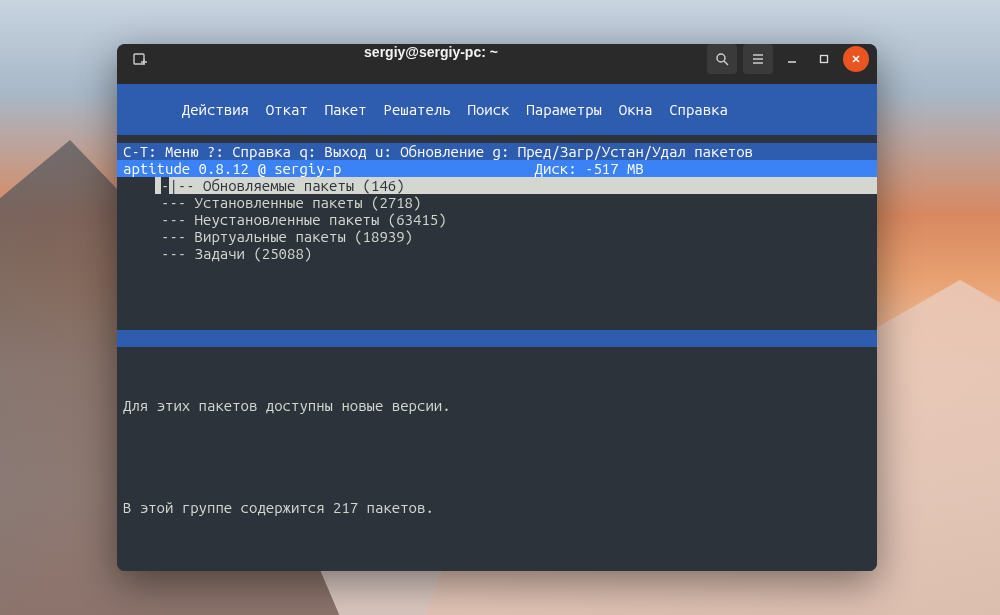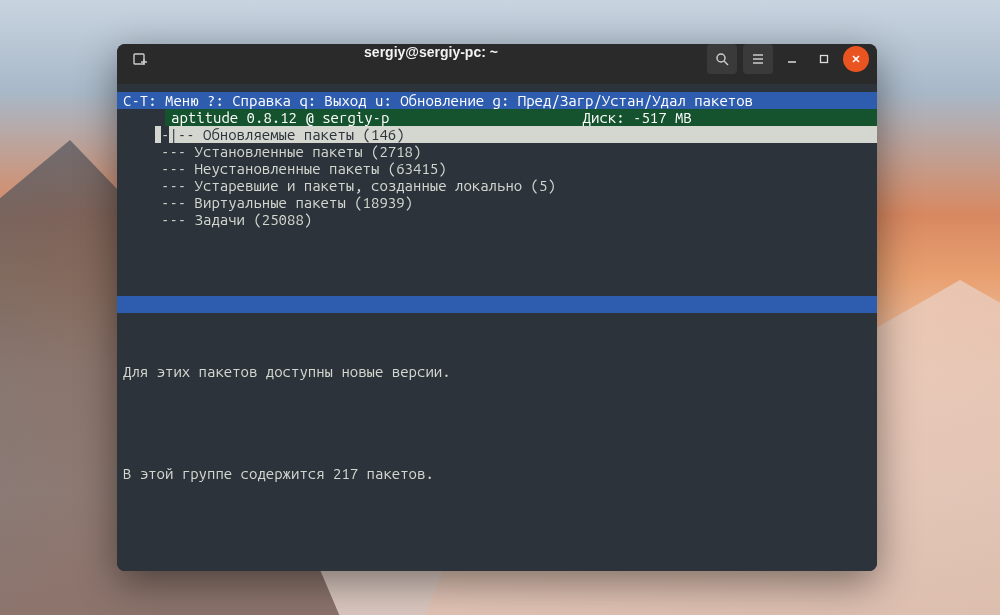--- a/index.html
+++ b/index.html
@@ -125,25 +125,24 @@
   .menu-item { display: inline; cursor: default; }
 
   .hint-line {
     background: #2e5db0;
     color: #ffffff;
     padding: 0 6px;
     white-space: pre;
     margin-top: 8px;
   }
   .status-line {
-    background: #14532d;
+    background: #3b82f6;
     color: #ffffff;
     padding: 0 6px;
     white-space: pre;
-    margin-left: 48px;
   }
 
   .pkg-list .row {
     padding: 0 6px;
     white-space: pre;
     color: #d3d7cf;
     margin-left: 38px;
   }
   .pkg-list .row.selected {
     background: #d3d7cf;
@@ -224,28 +223,30 @@
           <svg width="10" height="10" viewBox="0 0 10 10">
               <line x1="2" y1="2" x2="8" y2="8" stroke="#fff" stroke-width="1.6"></line>
               <line x1="8" y1="2" x2="2" y2="8" stroke="#fff" stroke-width="1.6"></line>
             </svg>
         </span>
       </div>
     </div>
   </div>
 
   <div class="terminal">
+    <div class="menu-bar">
+      <span class="menu-items" id="menu-items-container"> <span class="menu-item">Действия</span>  <span class="menu-item">Откат</span>  <span class="menu-item">Пакет</span>  <span class="menu-item">Решатель</span>  <span class="menu-item">Поиск</span>  <span class="menu-item">Параметры</span>  <span class="menu-item">Окна</span>  <span class="menu-item">Справка</span></span>
+    </div>
     <div class="hint-line">C-T: Меню ?: Справка q: Выход u: Обновление g: Пред/Загр/Устан/Удал пакетов</div>
     <div class="status-line"><span>aptitude 0.8.12 @ sergiy-p</span><span id="status-gap">                       </span><span>Диск: -517 MB</span></div>
 
     <div class="pkg-list" id="pkg-list">
         <div class="row selected"><span class="prefix-selected">-</span>|-- Обновляемые пакеты (146)</div>
         <div class="row">--- Установленные пакеты (2718)</div>
         <div class="row">--- Неустановленные пакеты (63415)</div>
-        <div class="row">--- Устаревшие и пакеты, созданные локально (5)</div>
         <div class="row">--- Виртуальные пакеты (18939)</div>
         <div class="row">--- Задачи (25088)</div>
       </div>
 
     <div style="height:68px"></div>
 
     <div class="divider"></div>
 
     <div class="details">
       <div>Для этих пакетов доступны новые версии.</div>

